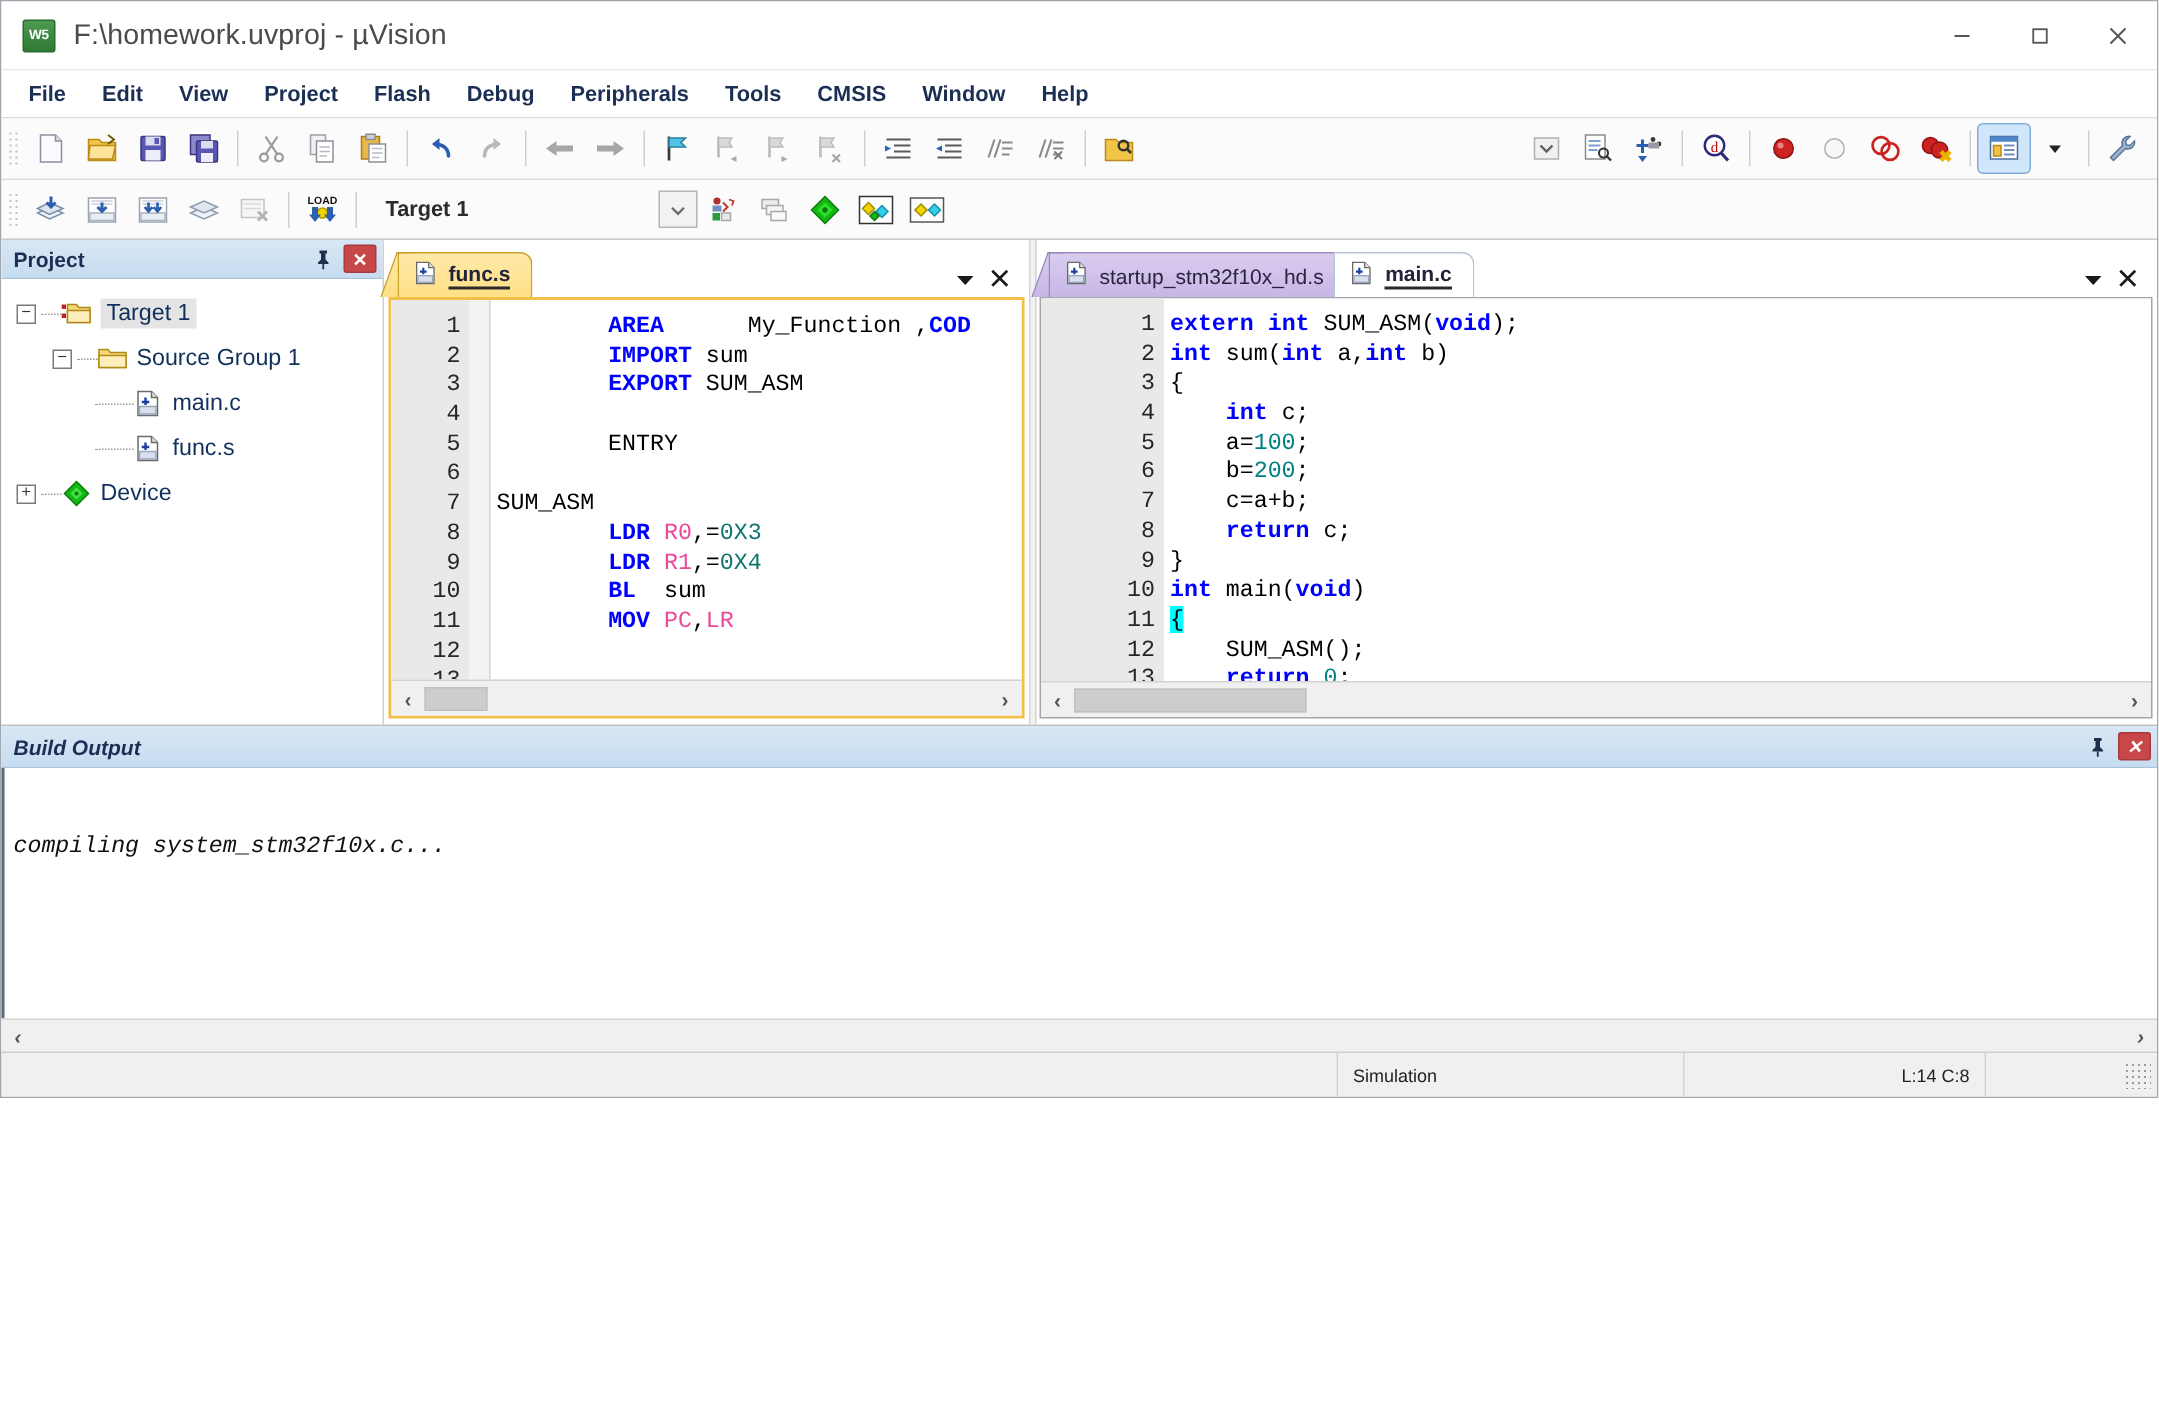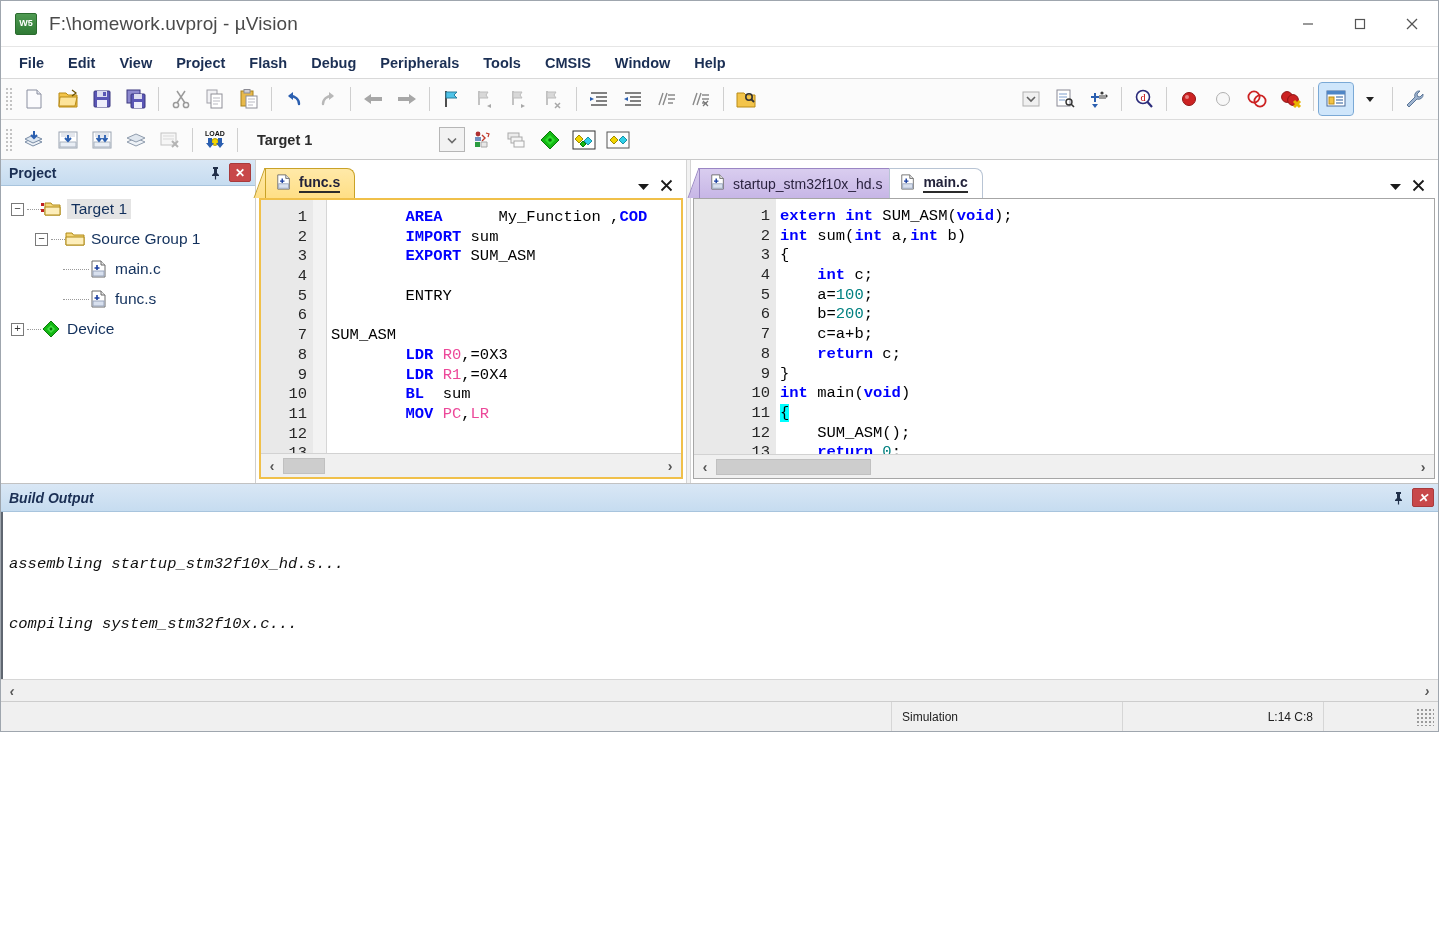--- a/index.html
+++ b/index.html
@@ -184,21 +184,21 @@
   }
   .gutter .ln { height:19.7px; line-height:19.7px; padding-right:4px; }
   .fold-col { width:14px; background:#f3f3f3; border-right:1px solid #d6d6d6; }
   .code-area {
     flex:1 1 auto; padding:8px 0 0 4px; overflow:hidden;
     font-family:"Liberation Mono", monospace; font-size:15.5px;
     white-space:pre; color:#000;
   }
   .code-area .cl { height:19.7px; line-height:19.7px; }
   .kw   { color:#0000ff;font-weight:bold; }
-  .num  { color:#000000; }
+  .num  { color:#0f766e; }
   .numc { color:#008080; }
   .reg  { color:#ec4899; }
   .hl   { background:#00ffff; }
 
   .hscroll {
     height:24px; min-height:24px; background:#f0f0f0;
     border-top:1px solid #d2d2d2;
     display:flex; align-items:center; position:relative;
   }
   .hs-arrow { width:22px; text-align:center; color:#555; font-size:14px; font-weight:bold;}
@@ -853,21 +853,20 @@
         <div class="pin-btn">
           <svg width="13" height="14" viewBox="0 0 13 14">
               <path d="M4 1h5v2H8v4l2 2v1H3V9l2-2V3H4z" fill="#21304a"></path>
               <line x1="6.5" y1="10" x2="6.5" y2="13.5" stroke="#21304a" stroke-width="1.2"></line>
             </svg>
         </div>
         <div class="close-red">✕</div>
       </div>
     </div>
     <div class="build-body">
-      <div class="bl">assembling startup_stm32f10x_hd.s...</div>
       <div class="bl">compiling system_stm32f10x.c...</div>
       
       
       
     </div>
     <div class="build-scroll">
       <div class="hs-arrow">‹</div>
       <div class="hs-track"></div>
       <div class="hs-arrow">›</div>
     </div>

